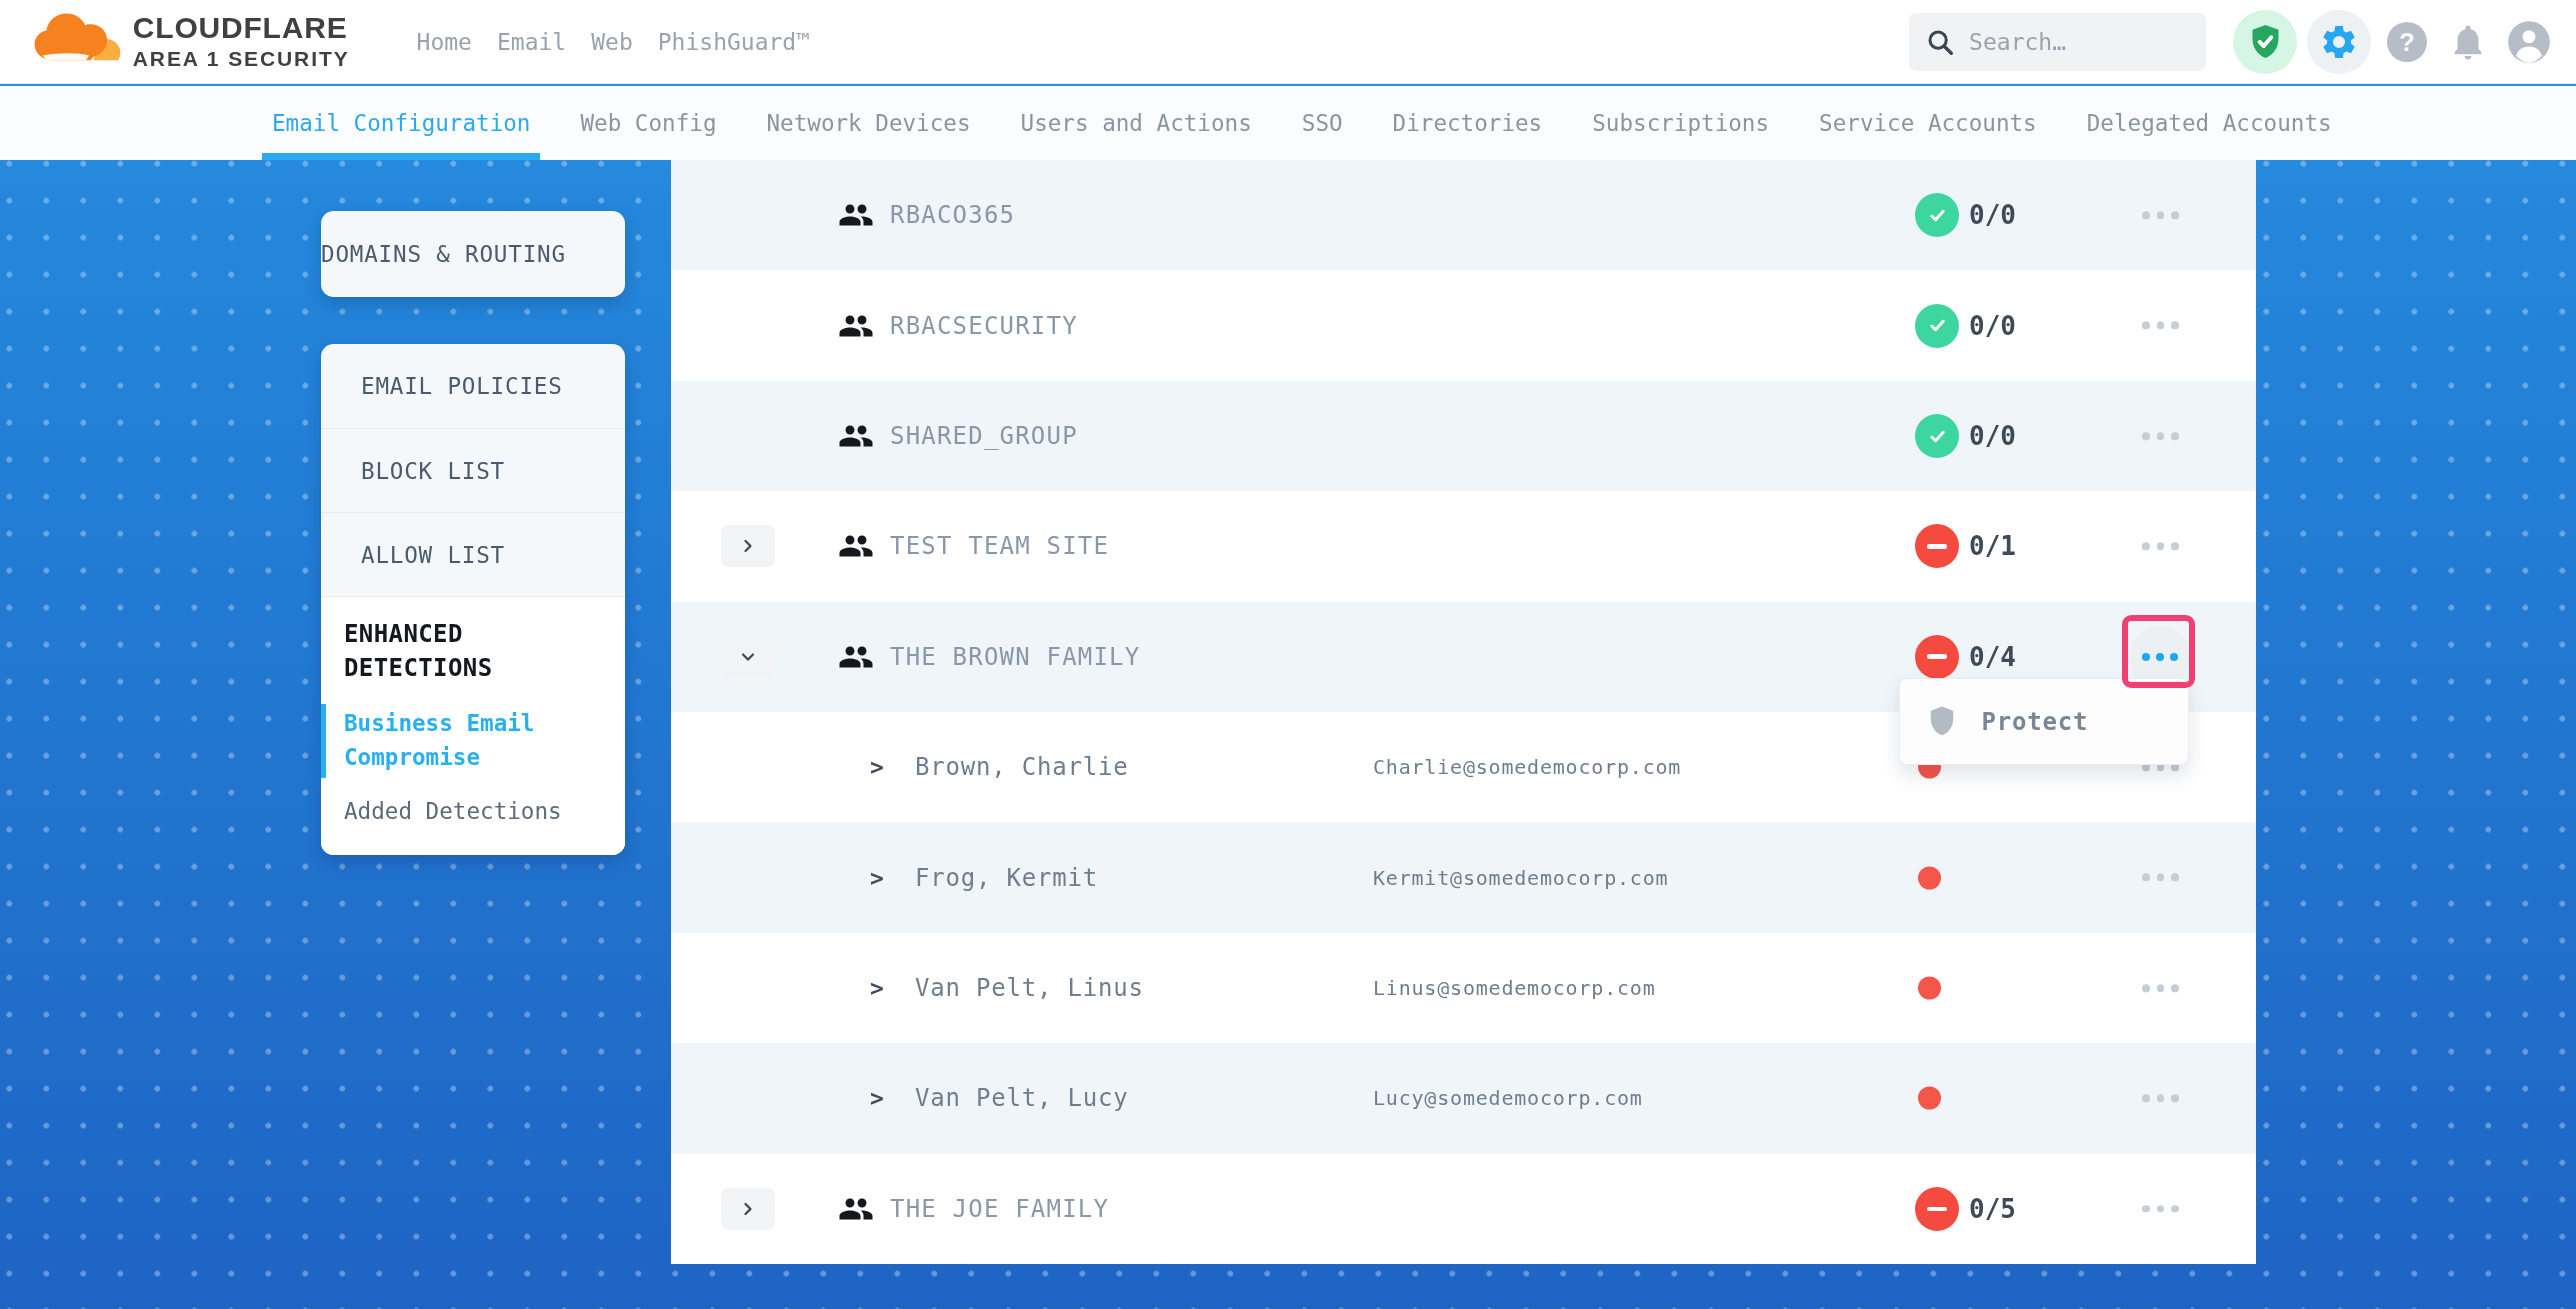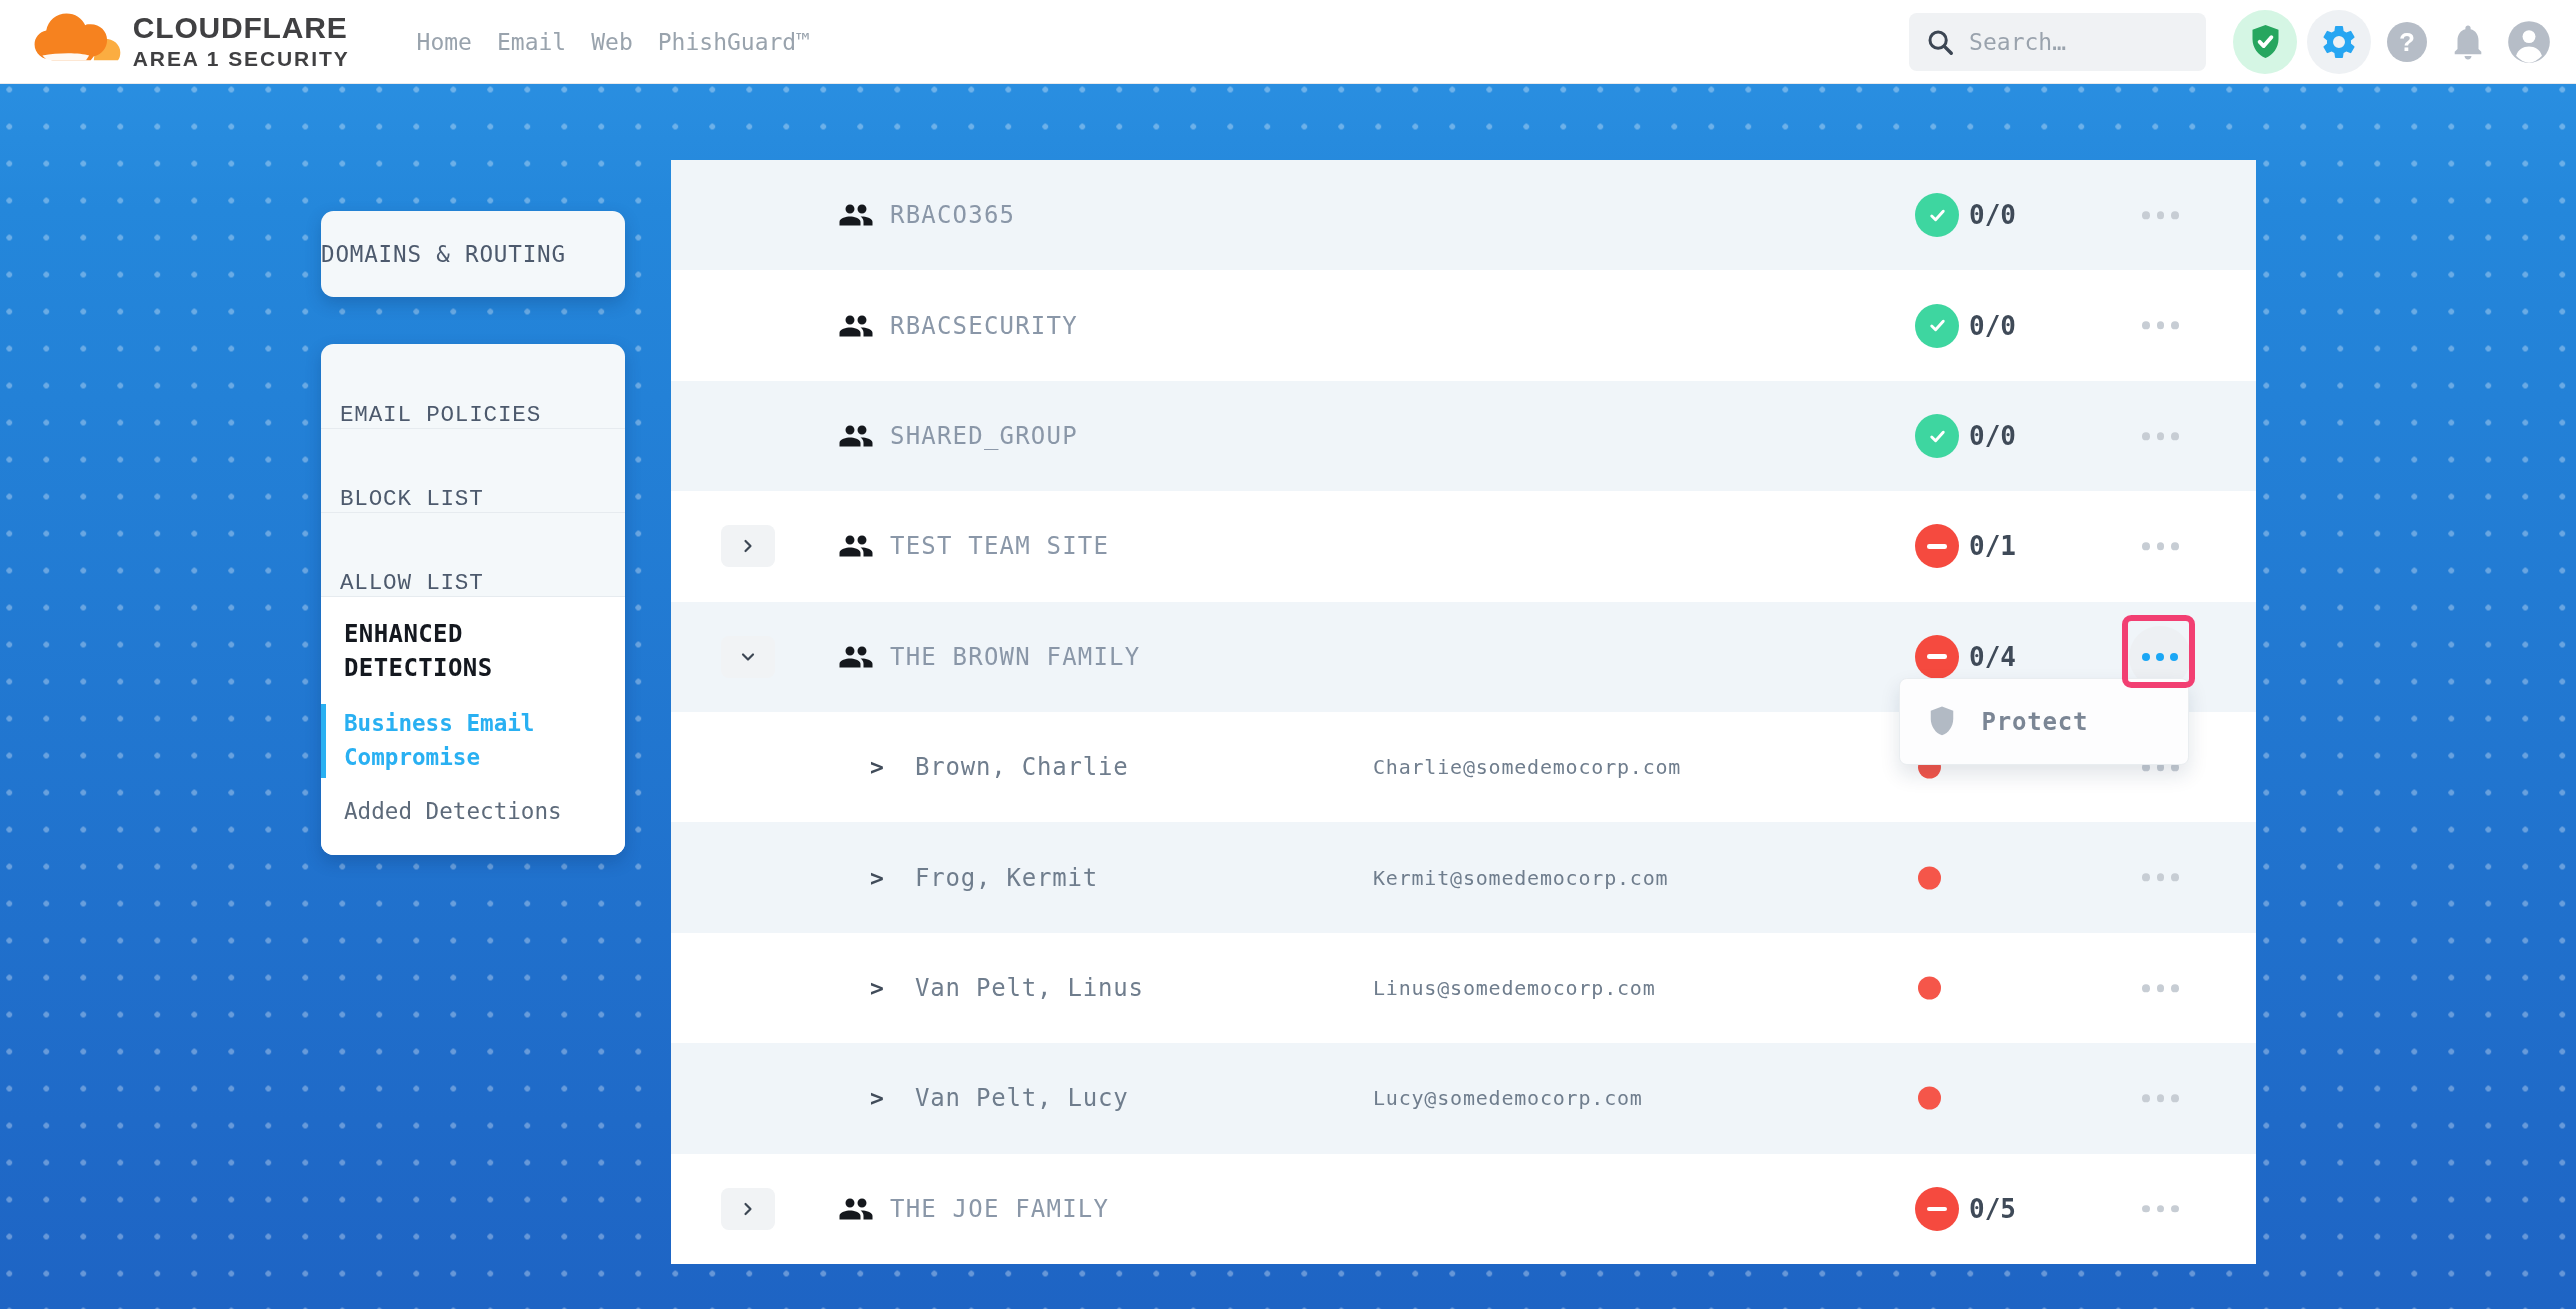--- a/index.html
+++ b/index.html
@@ -55,21 +55,21 @@
   .tab.active::after { content:""; position:absolute; left:-10px; right:-10px; bottom:0; height:7px; background:#29a9ee; }
 
   
   .card {
     position:absolute; left:321px; width:304px; background:#f4f8fa; border-radius:12.5px;
     box-shadow:0 6.2px 15.6px rgba(8,35,80,.22); overflow:hidden; z-index:5;
   }
   .card-label { font-size:22.6px; color:#4d5a6d; letter-spacing:0.8px; }
   #card-domains { top:211px; height:86px; display:flex; align-items:center; }
   #card-policies { top:344px; }
-  .pitem { height:84px; display:flex; align-items:flex-end; padding-left:19px; font-size:22.6px; color:#4d5a6d; letter-spacing:0.8px; cursor:pointer;font-family:Liberation Mono, monospace; }
+  .pitem { height:84px; display:flex; align-items:center; padding-left:40px; font-size:22.6px; color:#4d5a6d; letter-spacing:0.8px; cursor:pointer; }
   .pitem + .pitem { border-top:1.6px solid #e6ebef; }
   .enhanced { background:#ffffff; border-top:1.6px solid #e6ebef; padding:20px 22px 26.5px 23px; }
   .enh-title { font-size:24px; font-weight:bold; color:#14181f; line-height:1.42; letter-spacing:0.4px; }
   .subitem { position:relative; font-size:22.6px; line-height:1.5; cursor:pointer; }
   .subitem.active { color:#29b0f2; font-weight:bold; margin-top:22px; }
   .subitem.active::before { content:""; position:absolute; left:-23px; top:-3.1px; bottom:-3.1px; width:5.4px; background:#29b0f2; }
   .subitem.muted { color:#5d6a7a; margin-top:20px; }
   #card-retract { top:911px; height:78px; display:flex; align-items:center; padding-left:23px; }
 
   
@@ -192,20 +192,31 @@
           <svg width="50" height="50" viewBox="0 0 24 24">
               <circle cx="12" cy="12" r="10" fill="#b6bdc7"></circle>
               <circle cx="12" cy="9.4" r="3.1" fill="#ffffff"></circle>
               <path fill="#ffffff" d="M5.8 18.6c1-3 3.4-4.4 6.2-4.4s5.2 1.4 6.2 4.4A9.95 9.95 0 0 1 12 22a9.95 9.95 0 0 1-6.2-3.4z"></path>
             </svg>
         </span>
       </div>
     </div>
   </header>
 
+  <nav class="tabs">
+    <span class="tab active">Email Configuration</span>
+    <span class="tab">Web Config</span>
+    <span class="tab">Network Devices</span>
+    <span class="tab">Users and Actions</span>
+    <span class="tab">SSO</span>
+    <span class="tab">Directories</span>
+    <span class="tab">Subscriptions</span>
+    <span class="tab">Service Accounts</span>
+    <span class="tab">Delegated Accounts</span>
+  </nav>
 
   <div class="card" id="card-domains">
     <span class="card-label">DOMAINS &amp; ROUTING</span>
   </div>
 
   <div class="card" id="card-policies">
     <div class="pitem">
       <span>EMAIL POLICIES</span>
     </div>
     <div class="pitem">

